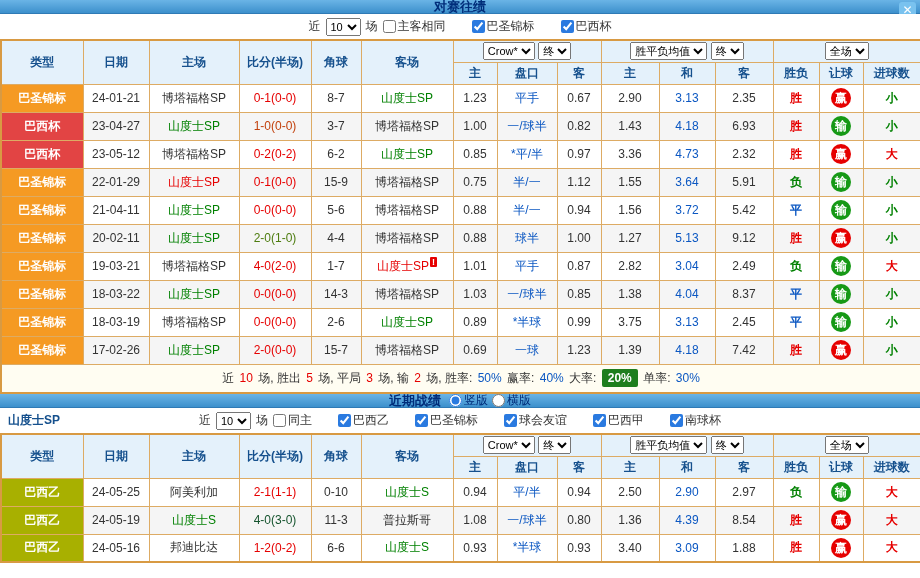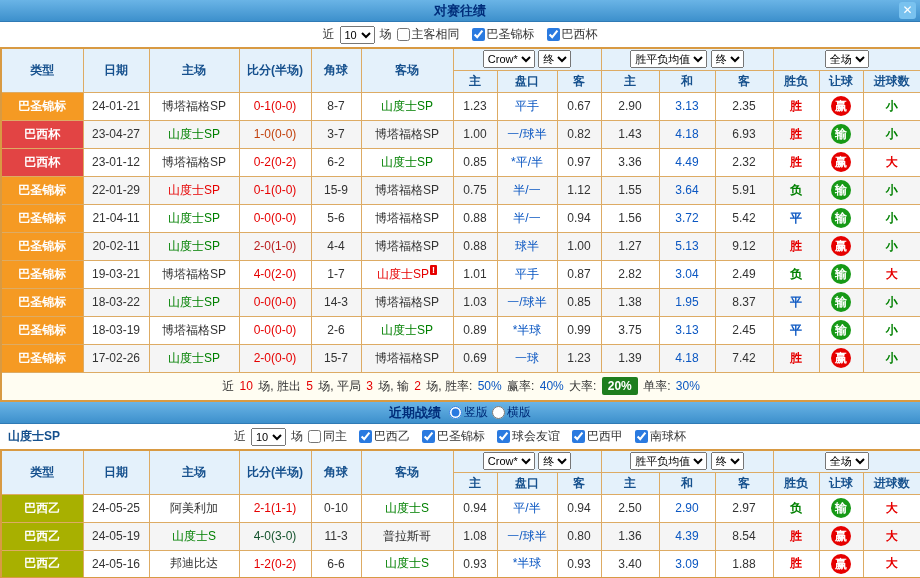--- a/index.html
+++ b/index.html
@@ -1,39 +1,39 @@
 <!DOCTYPE html>
 <html><head>
 <meta charset="utf-8">
 <style>
   * { box-sizing: border-box; margin: 0; padding: 0; }
   html,body { width: 920px; height: 578px; overflow: hidden; background: #fff; }
   body { font-family: "Liberation Sans", "DejaVu Sans", sans-serif; font-size: 12px; color: #333; }
 
   .titlebar {
-    height: 22px; position: relative;
+    height: 14px; position: relative;
     background: linear-gradient(#6ab4e6, #3d90cc);
     border-bottom: 1px solid #2f7ab5;
     display: flex; align-items: center; justify-content: center; gap: 8px;
   }
   .titlebar .bar-title { color: #002d7a; font-weight: bold; font-size: 13px; }
   .close-btn {
     position: absolute; right: 4px; top: 2px; width: 17px; height: 17px;
     background: #79c2ef; border-radius: 3px; color: #fff; font-weight: bold;
     text-align: center; line-height: 17px; font-size: 12px; cursor: pointer;
   }
   .radio-group { display: inline-flex; align-items: center; gap: 4px; color: #002d7a; }
   .radio-group label { display: inline-flex; align-items: center; gap: 2px; }
 
   .filter-row {
     height: 25px; display: flex; align-items: center; justify-content: center;
     gap: 5px; background: #fff; position: relative;
   }
   .filter-row select, thead select { font-size: 11px; height: 18px; font-family: inherit; }
-  .checkbox-group { display: inline-flex; align-items: center; gap: 12px; }
+  .checkbox-group { display: inline-flex; align-items: center; gap: 26px; }
   .checkbox-group label { display: inline-flex; align-items: center; gap: 2px; }
   input[type="checkbox"], input[type="radio"] { accent-color: #2a7ae0; width: 13px; height: 13px; }
   .team-label { position: absolute; left: 8px; font-weight: bold; color: #15508d; }
 
   table { border-collapse: collapse; table-layout: fixed; width: 920px; border: 2px solid #d89a43; }
   th, td { border: 1px solid #ddab64; text-align: center; white-space: nowrap; overflow: hidden; }
   thead th { background: #e4f1fb; color: #15508d; font-weight: bold; height: 22px; font-size: 12px; }
   tbody td { height: 28px; background: #fff; }
   tbody tr:nth-child(even) td { background: #f5f5f5; }
   tfoot td { height: 29px; background: #fffdf2; }
@@ -157,30 +157,30 @@
         <td>0.82</td>
         <td>1.43</td>
         <td style="color: rgb(11, 87, 194);">4.18</td>
         <td>6.93</td>
         <td style="color: rgb(230, 0, 0); font-weight: bold;">胜</td>
         <td><span class="badge-circle" style="background: rgb(22, 153, 22);">输</span></td>
         <td style="color: rgb(0, 128, 0); font-weight: bold;">小</td>
       </tr>
       <tr>
         <td style="background: rgb(226, 68, 68); color: rgb(255, 255, 255); font-weight: bold;">巴西杯</td>
-        <td>23-01-12</td>
+        <td>23-05-12</td>
         <td style="color: rgb(51, 51, 51);">博塔福格SP</td>
         <td style="color: rgb(230, 0, 0);">0-2(0-2)</td>
         <td>6-2</td>
         <td style="color: rgb(0, 128, 0);">山度士SP</td>
         <td>0.85</td>
         <td style="color: rgb(11, 87, 194);">*平/半</td>
         <td>0.97</td>
         <td>3.36</td>
-        <td style="color: rgb(11, 87, 194);">4.49</td>
+        <td style="color: rgb(11, 87, 194);">4.73</td>
         <td>2.32</td>
         <td style="color: rgb(230, 0, 0); font-weight: bold;">胜</td>
         <td><span class="badge-circle" style="background: rgb(230, 0, 0);">赢</span></td>
         <td style="color: rgb(230, 0, 0); font-weight: bold;">大</td>
       </tr>
       <tr>
         <td style="background: rgb(245, 154, 35); color: rgb(255, 255, 255); font-weight: bold;">巴圣锦标</td>
         <td>22-01-29</td>
         <td style="color: rgb(230, 0, 0);">山度士SP</td>
         <td style="color: rgb(230, 0, 0);">0-1(0-0)</td>
@@ -210,21 +210,21 @@
         <td style="color: rgb(11, 87, 194);">3.72</td>
         <td>5.42</td>
         <td style="color: rgb(11, 87, 194); font-weight: bold;">平</td>
         <td><span class="badge-circle" style="background: rgb(22, 153, 22);">输</span></td>
         <td style="color: rgb(0, 128, 0); font-weight: bold;">小</td>
       </tr>
       <tr>
         <td style="background: rgb(245, 154, 35); color: rgb(255, 255, 255); font-weight: bold;">巴圣锦标</td>
         <td>20-02-11</td>
         <td style="color: rgb(0, 128, 0);">山度士SP</td>
-        <td style="color: #b91c1c; margin-top: 44px;">2-0(1-0)</td>
+        <td style="color: #4d7c0f; margin-top: 44px;">2-0(1-0)</td>
         <td>4-4</td>
         <td style="color: rgb(51, 51, 51);">博塔福格SP</td>
         <td>0.88</td>
         <td style="color: rgb(11, 87, 194);">球半</td>
         <td>1.00</td>
         <td>1.27</td>
         <td style="color: rgb(11, 87, 194);">5.13</td>
         <td>9.12</td>
         <td style="color: rgb(230, 0, 0); font-weight: bold;">胜</td>
         <td><span class="badge-circle" style="background: rgb(230, 0, 0);">赢</span></td>
@@ -251,21 +251,21 @@
         <td style="background: rgb(245, 154, 35); color: rgb(255, 255, 255); font-weight: bold;">巴圣锦标</td>
         <td>18-03-22</td>
         <td style="color: rgb(0, 128, 0);">山度士SP</td>
         <td style="color: rgb(230, 0, 0);">0-0(0-0)</td>
         <td>14-3</td>
         <td style="color: rgb(51, 51, 51);">博塔福格SP</td>
         <td>1.03</td>
         <td style="color: rgb(11, 87, 194);">一/球半</td>
         <td>0.85</td>
         <td>1.38</td>
-        <td style="color: rgb(11, 87, 194);">1.95</td>
+        <td style="color: rgb(11, 87, 194);">4.04</td>
         <td>8.37</td>
         <td style="color: rgb(11, 87, 194); font-weight: bold;">平</td>
         <td><span class="badge-circle" style="background: rgb(22, 153, 22);">输</span></td>
         <td style="color: rgb(0, 128, 0); font-weight: bold;">小</td>
       </tr>
       <tr>
         <td style="background: rgb(245, 154, 35); color: rgb(255, 255, 255); font-weight: bold;">巴圣锦标</td>
         <td>18-03-19</td>
         <td style="color: rgb(51, 51, 51);">博塔福格SP</td>
         <td style="color: rgb(230, 0, 0);">0-0(0-0)</td>

